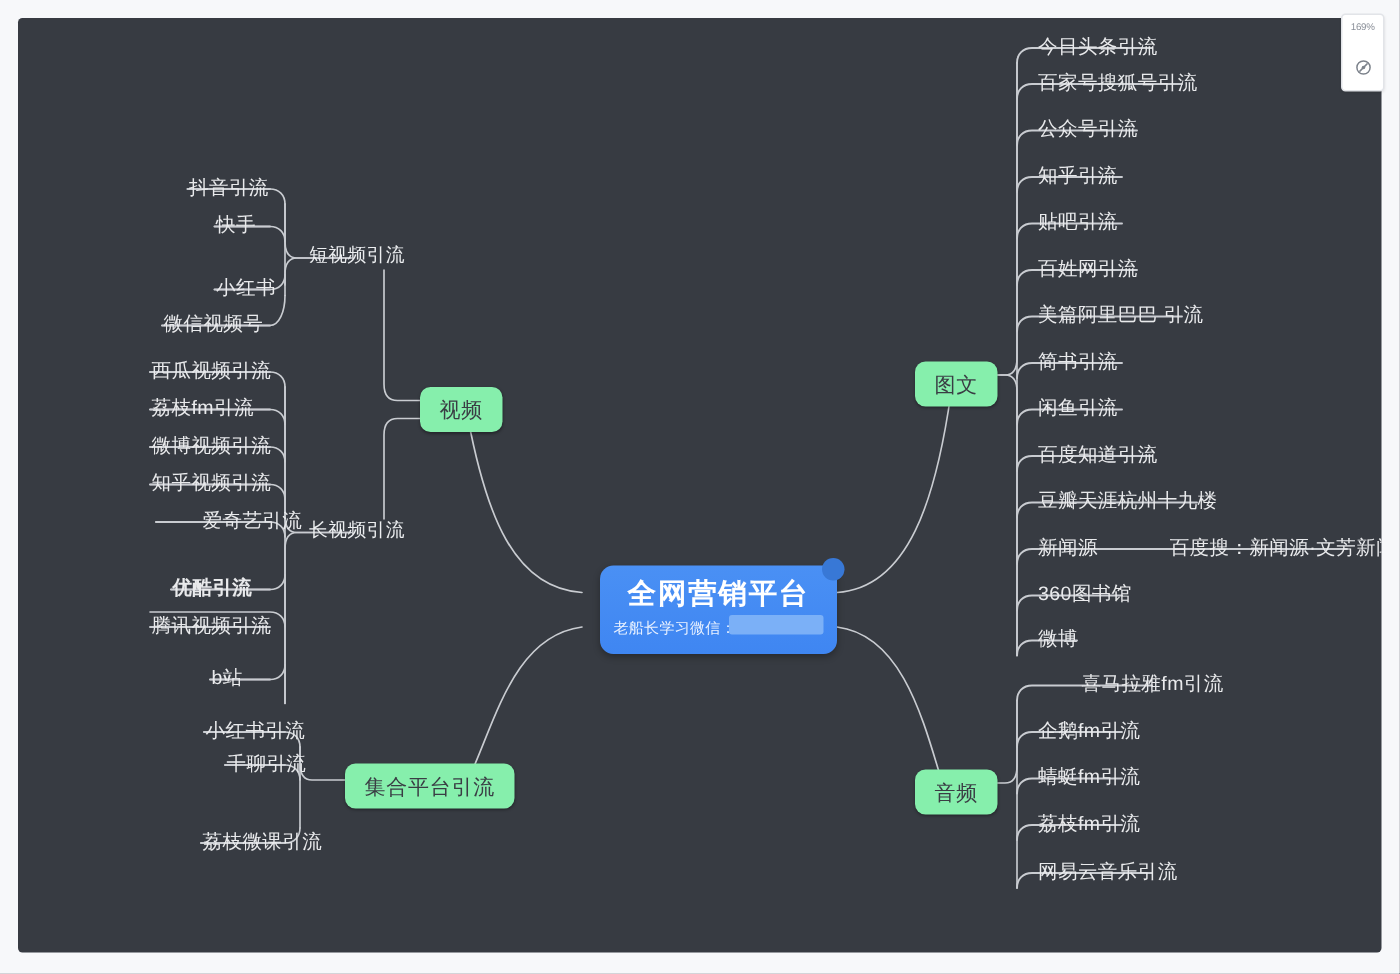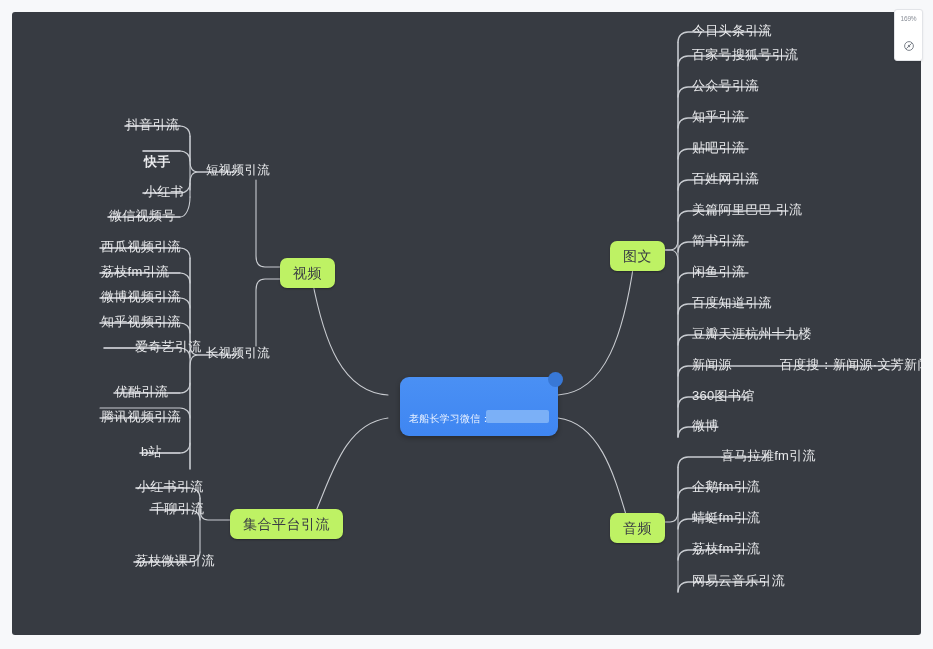--- a/index.html
+++ b/index.html
@@ -48,21 +48,21 @@
   .branchlabel {
     color: #eceef0;
     font-size: 12.5px;
     line-height: 15px;
     letter-spacing: .3px;
     padding: 1px 4px 3px 4px;
   }
 
   
   .pill {
-    background: #bef264;
+    background: #86efac;
     color: #3a3d44;
     font-size: 14px;
     line-height: 16px;
     border-radius: 7px;
     padding: 7px 13px;
     box-shadow: 0 1px 2px rgba(0,0,0,.35);
     letter-spacing: .5px;
   }
 
   
@@ -214,56 +214,57 @@
         <path d="M666,455 L666,580"></path>
         <path d="M666,455 C666,449 670,445 676,445 L756,445" stroke-width="1.3"></path>
         <path d="M666,486 C666,480 670,476 676,476 L736,476" stroke-width="1.3"></path>
         <path d="M666,517 C666,511 670,507 676,507 L736,507" stroke-width="1.3"></path>
         <path d="M666,548 C666,542 670,538 676,538 L736,538" stroke-width="1.3"></path>
         <path d="M666,580 C666,574 670,570 676,570 L756,570" stroke-width="1.3"></path>
       </g>
     </svg>
 
     <div id="center-node">
+      <div id="center-title">全网营销平台</div>
       <div id="center-sub">老船长学习微信：</div>
       <div id="center-redaction"></div>
       <div id="center-dot"></div>
     </div>
 
     <div class="node pill" style="left:268px; top:246px;">
       <span>视频</span>
     </div>
 
     <div class="node branchlabel" style="left:190px; top:150px;">
       <span>短视频引流</span>
     </div>
     <div class="node branchlabel" style="left:190px; top:333px;">
       <span>长视频引流</span>
     </div>
 
     <div class="node leaf" style="left:110px; top:104px;">
       <span>抖音引流</span></div>
-    <div class="node leaf" style="left:128px; top:141px;font-weight:bold;">
+    <div class="node leaf" style="left:128px; top:129px;">
       <span>快手</span></div>
     <div class="node leaf" style="left:128px; top:171px;">
       <span>小红书</span></div>
     <div class="node leaf" style="left:93px; top:195px;">
       <span>微信视频号</span></div>
 
     <div class="node leaf" style="left:85px; top:226px;">
       <span>西瓜视频引流</span></div>
     <div class="node leaf" style="left:85px; top:251px;">
       <span>荔枝fm引流</span></div>
     <div class="node leaf" style="left:85px; top:276px;">
       <span>微博视频引流</span></div>
     <div class="node leaf" style="left:85px; top:301px;">
       <span>知乎视频引流</span></div>
     <div class="node leaf" style="left:89px; top:326px;margin-left:30px;">
       <span>爱奇艺引流</span></div>
-    <div class="node leaf" style="left:99px; top:371px;">
+    <div class="node leaf" style="left:99px; top:371px;font-weight:bold;">
       <span>优酷引流</span></div>
     <div class="node leaf" style="left:85px; top:396px;">
       <span>腾讯视频引流</span></div>
     <div class="node leaf" style="left:125px; top:431px;">
       <span>b站</span></div>
 
     <div class="node pill" style="left:218px; top:497px;">
       <span>集合平台引流</span>
     </div>
     <div class="node leaf" style="left:121px; top:466px;">

